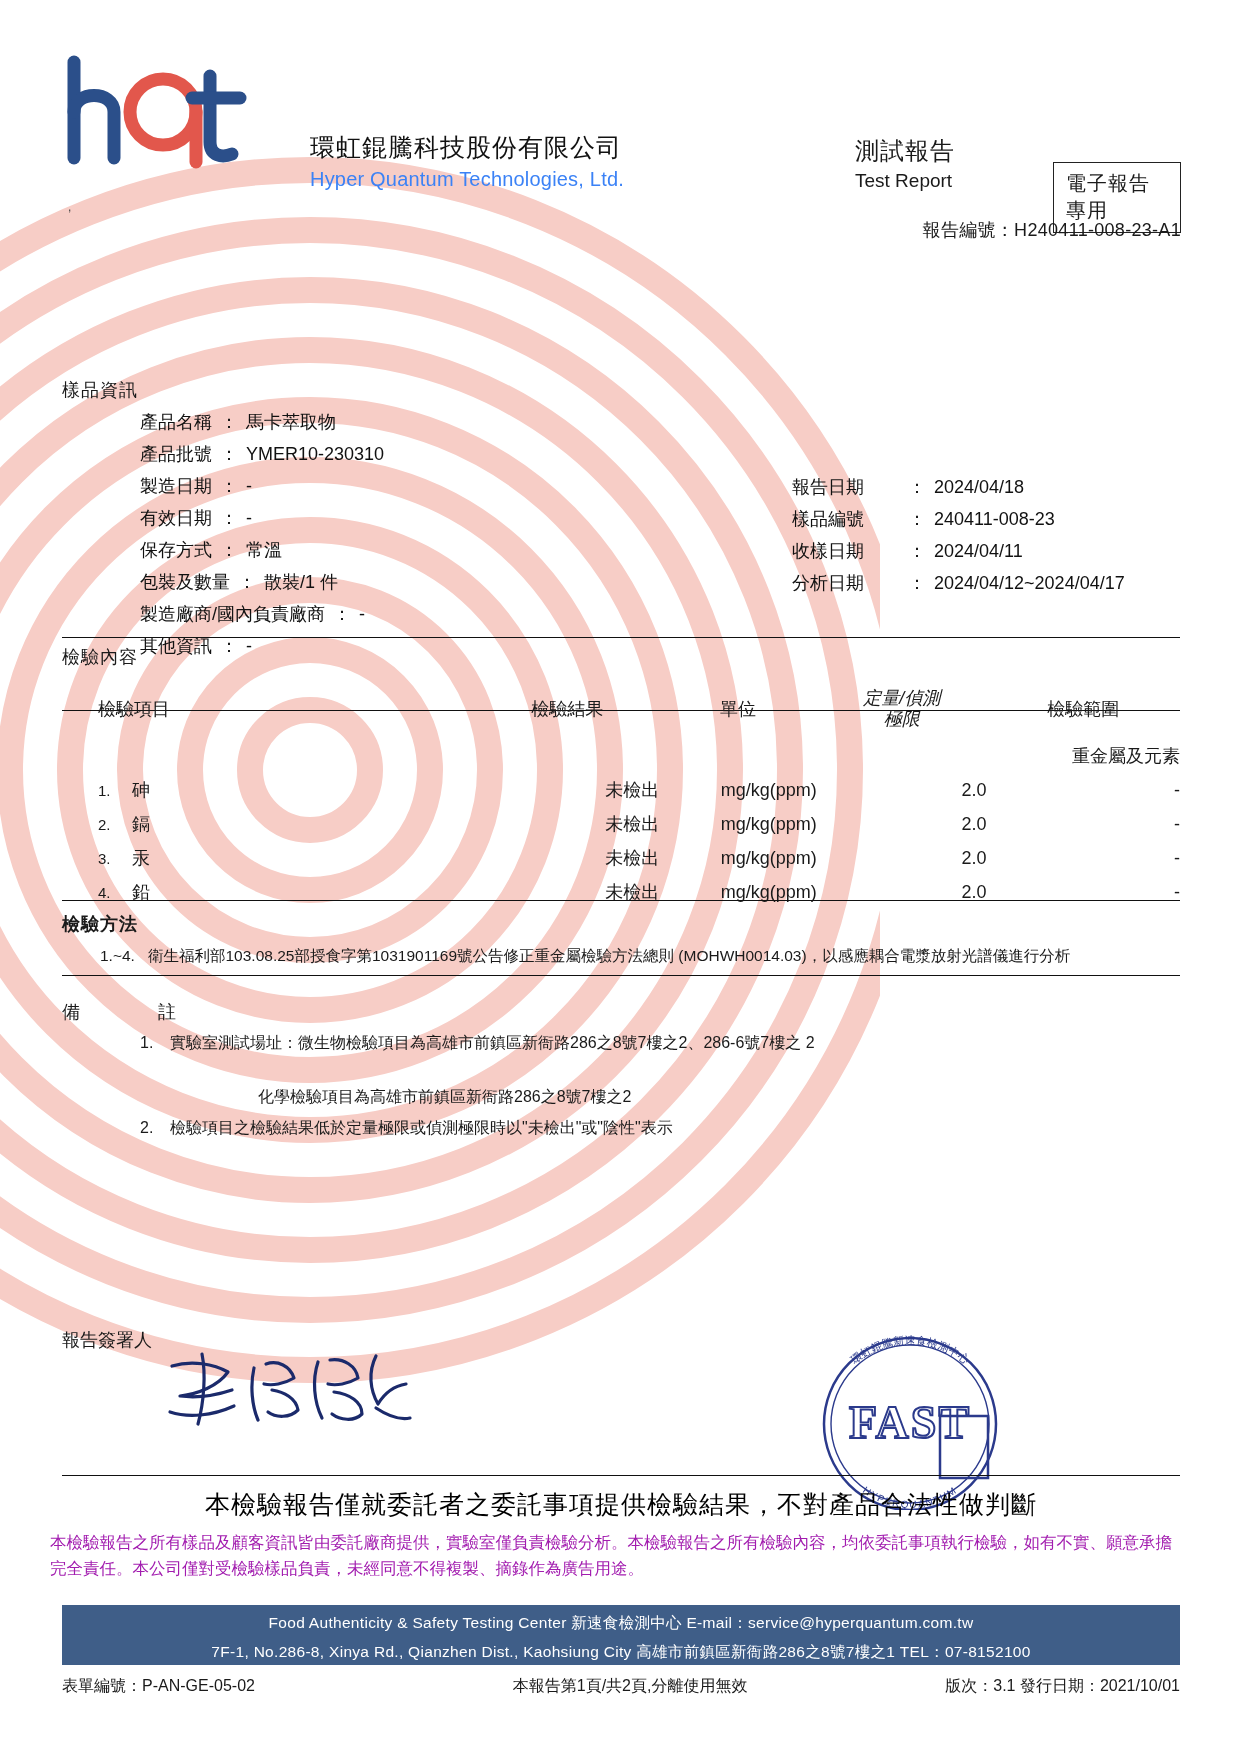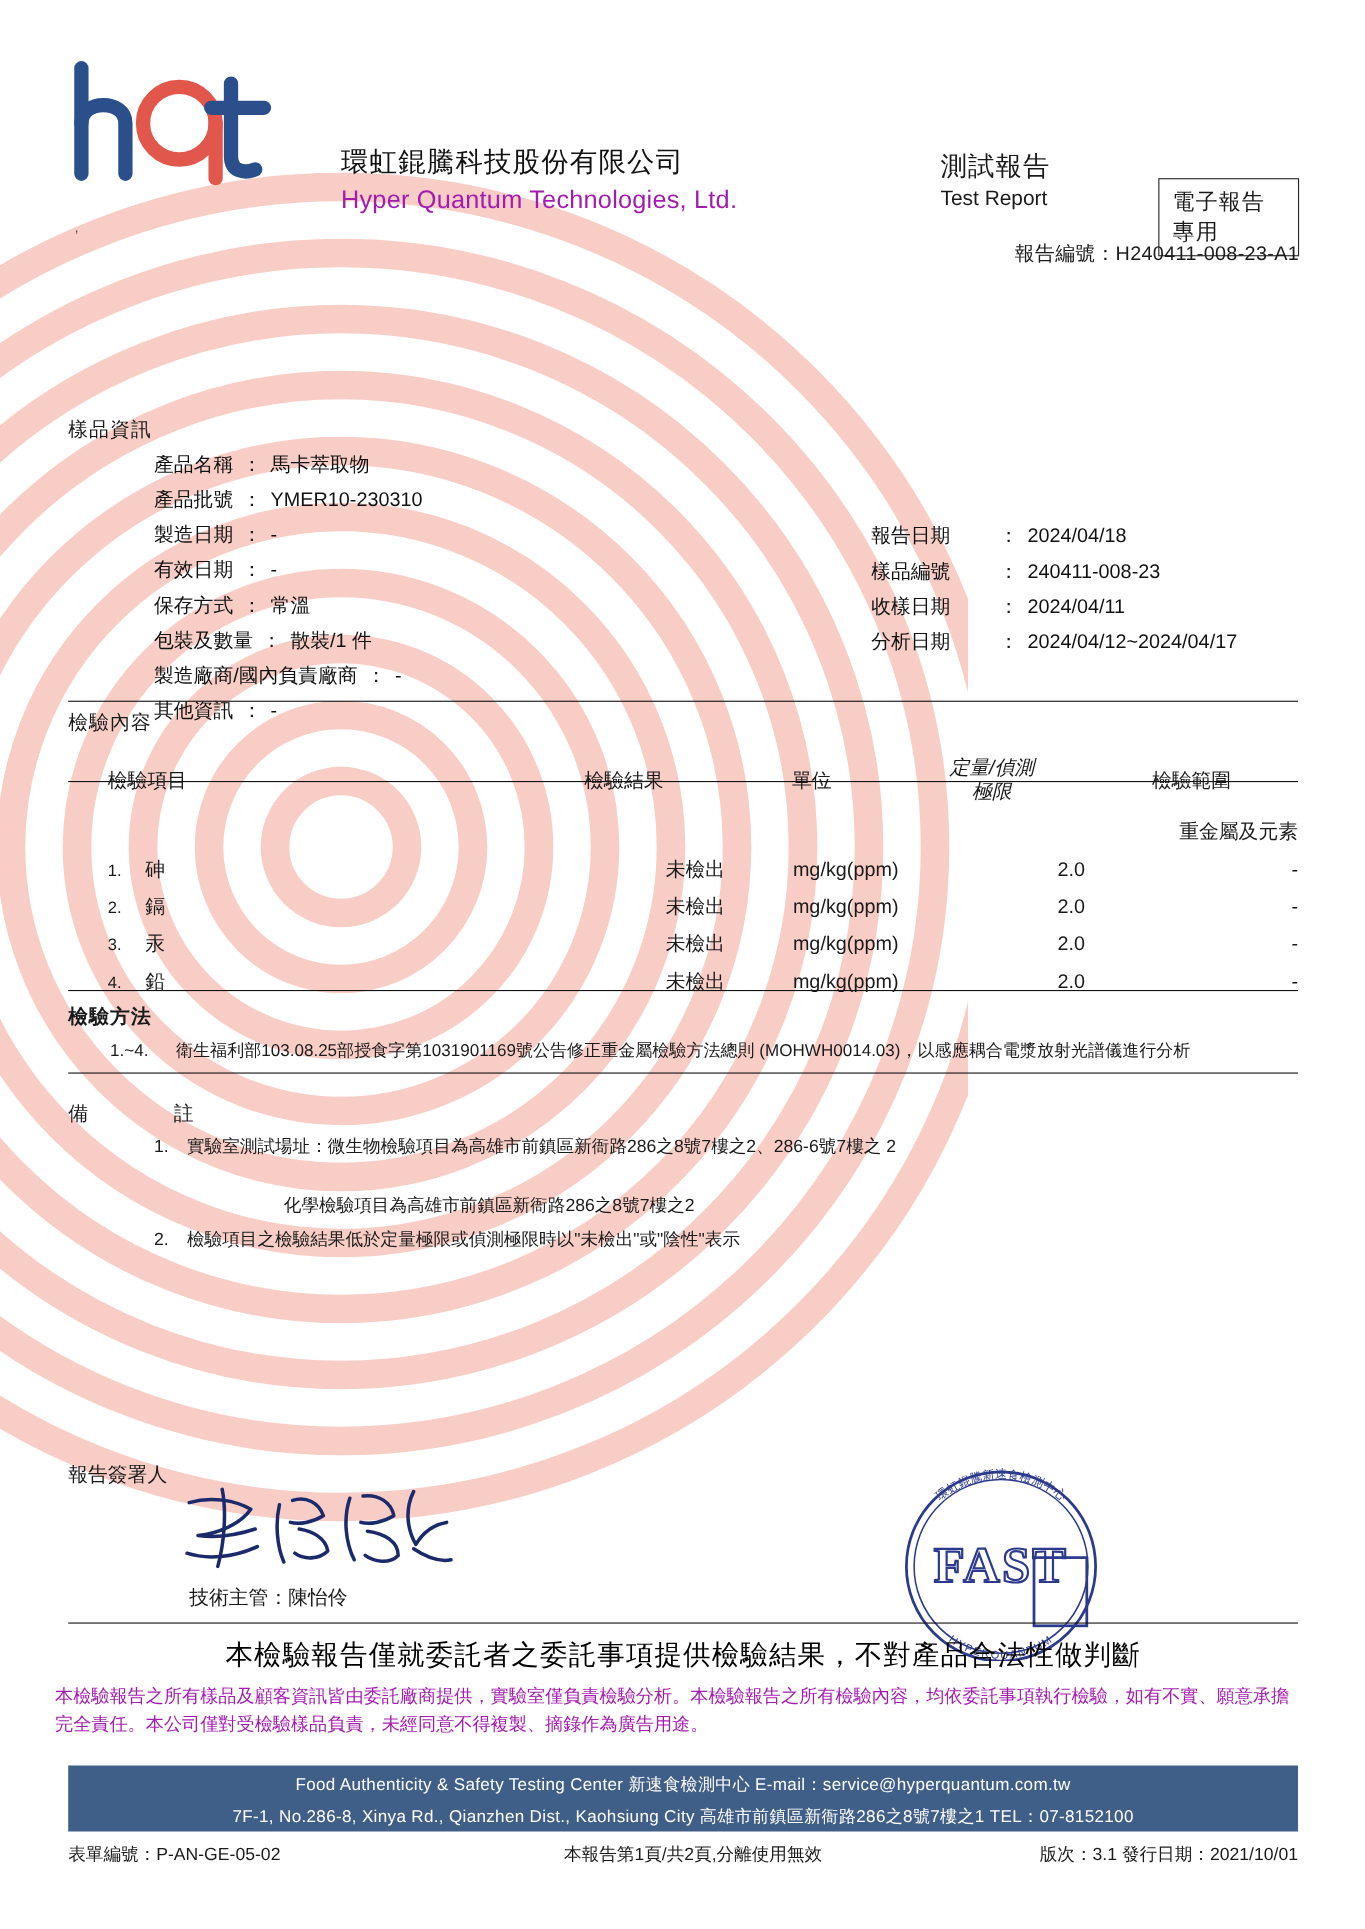--- a/index.html
+++ b/index.html
@@ -56,22 +56,22 @@
     left: 250px;
     top: 92px;
   }
   .company .cn {
     font-size: 25px;
     letter-spacing: 1px;
     color: #111;
     line-height: 1.2;
   }
   .company .en {
-    font-size: 23px;
-    color: #a21caf;
+    font-size: 20px;
+    color: #3b82f6;
     margin-top: 6px;
     letter-spacing: .2px;
   }
   .report-title {
     position: absolute;
     left: 795px;
     top: 95px;
   }
   .report-title .cn {
     font-size: 24px;
@@ -190,21 +190,21 @@
     font-weight: bold;
   }
   #methods-body {
     position: absolute;
     left: 100px;
     top: 944px;
     width: 1090px;
     font-size: 15.5px;
     line-height: 1.5;
   }
-  #methods-body .mrow { display: flex; gap: 12px; }
+  #methods-body .mrow { display: flex; }
   #methods-body .mno { width: 48px; flex: none; }
 
   
   #remarks-title {
     position: absolute;
     left: 62px;
     top: 1000px;
     font-size: 18px;
     letter-spacing: 14px;
   }
@@ -536,21 +536,20 @@
             <path d="M104 18 C116 14, 128 20, 132 32 C122 38, 110 40, 102 38"></path>
             <path d="M110 44 C122 46, 134 52, 136 64 C128 72, 114 72, 106 66"></path>
             <path d="M156 16 C150 34, 152 56, 160 72"></path>
             <path d="M168 14 C182 12, 194 20, 196 32 C186 38, 174 40, 166 38"></path>
             <path d="M172 46 C188 48, 200 56, 200 68 C192 76, 178 74, 170 68"></path>
             <path d="M214 10 C206 26, 208 44, 216 58 C222 48, 232 40, 244 38"></path>
             <path d="M214 62 C226 70, 238 74, 248 72"></path>
           </g>
         </svg>
       </div>
-      <div id="signature-name">技術主管：陳怡伶</div>
     </div>
 
     <div id="fast-seal">
       <svg width="220" height="190" viewBox="0 0 220 190" xmlns="http://www.w3.org/2000/svg">
         <defs>
           <path id="arcTop" d="M 24 110 A 86 86 0 0 1 196 110"></path>
           <path id="arcBot" d="M 32 110 A 78 78 0 0 0 188 110"></path>
         </defs>
         <circle cx="110" cy="104" r="86" fill="none" stroke="#2b3a8c" stroke-width="2.5"></circle>
         <circle cx="110" cy="104" r="79" fill="none" stroke="#2b3a8c" stroke-width="1.4"></circle>

